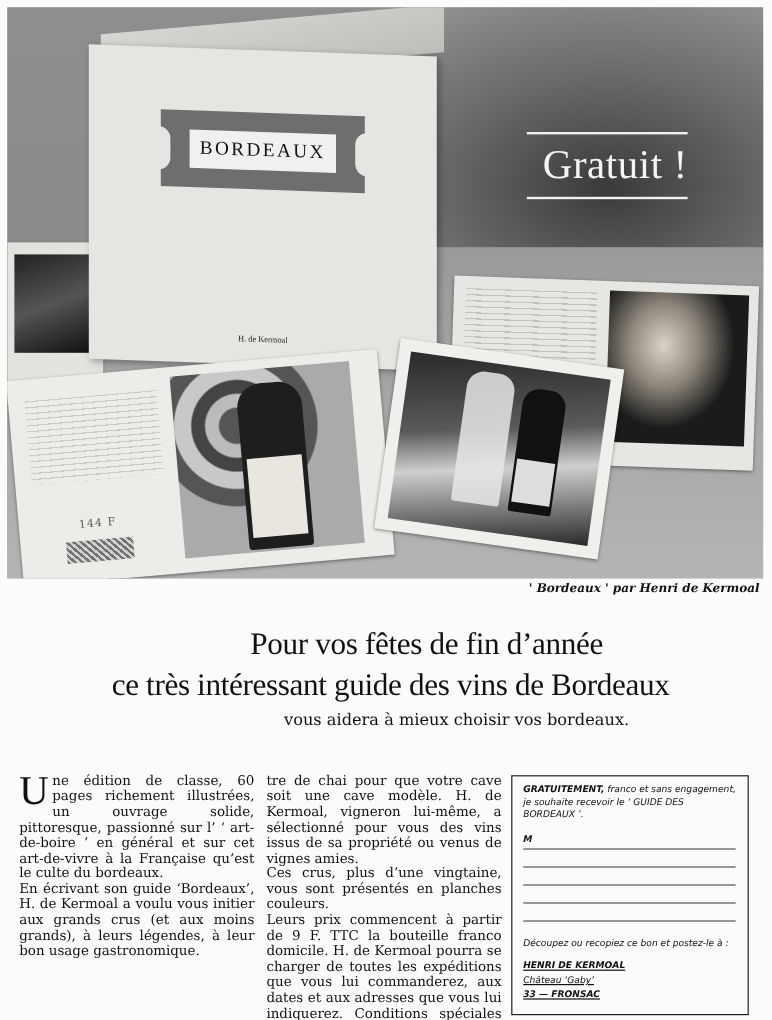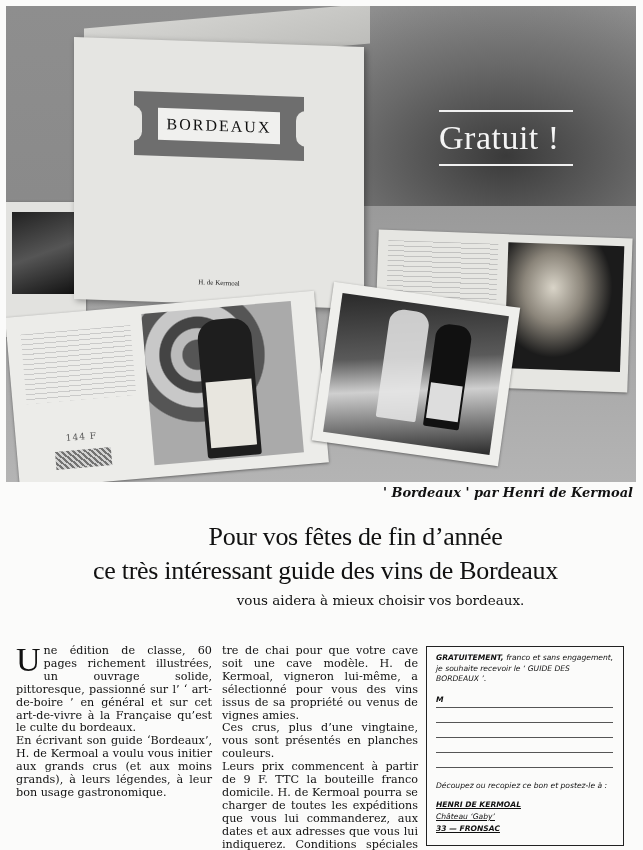--- a/index.html
+++ b/index.html
@@ -41,25 +41,25 @@
   .book-pages { position:absolute; left:78px; top:10px; width:286px; height:40px;
     background:linear-gradient(170deg,#d6d6d3 0%,#bdbdba 100%); transform:skewY(-5deg); }
   .book-frame { position:absolute; left:60px; top:52px; width:170px; height:64px; background:#6e6e6e; }
   .book-frame::before, .book-frame::after { content:""; position:absolute; top:14px; width:10px; height:36px; background:#e5e5e2; }
   .book-frame::before { left:-2px; border-radius:0 10px 10px 0; }
   .book-frame::after { right:-2px; border-radius:10px 0 0 10px; }
   .book-title-box { position:absolute; left:24px; top:16px; width:122px; height:32px; background:#f0f0ee; display:flex; align-items:center; justify-content:center;
     font-family:"Liberation Serif", serif; font-size:16px; letter-spacing:2px; color:#111; }
   .book-author { position:absolute; left:0; right:0; top:237px; text-align:center; font-family:"Liberation Serif", serif; font-size:7px; color:#222; }
 
-  .badge { position:absolute; left:433px; top:104px; width:134px; text-align:left; color:#f4f4f4; }
+  .badge { position:absolute; left:433px; top:104px; width:134px; text-align:right; color:#f4f4f4; }
   .badge .rule { height:2px; background:#f0f0f0; margin:0 0; }
   .badge .word { font-family:"Liberation Serif", serif; font-size:34px; line-height:52px; letter-spacing:0.5px; }
 
-  .caption { position:absolute; right:10px; top:485px; font-family:"DejaVu Serif", serif; font-style:italic; font-weight:bold; font-size:13px; color:#111; }
+  .caption { position:absolute; right:10px; top:485px; font-family:"DejaVu Serif", serif; font-style:italic; font-weight:bold; font-size:10px; color:#111; }
 
   
   .h1 { position:absolute; left:0; width:643px; text-align:center; font-family:"Liberation Serif", serif; font-weight:normal; color:#111; }
   .h1.l1 { top:522px; font-size:26px; letter-spacing:-0.3px; padding-left:68px; box-sizing:border-box; }
   .h1.l2 { top:556px; font-size:26px; letter-spacing:-0.3px; padding-left:8px; box-sizing:border-box; }
   .h1.l3 { top:592px; font-size:16px; letter-spacing:0px; padding-left:118px; box-sizing:border-box; font-family:"DejaVu Serif", serif; font-size:13.5px; }
 
   
   .col { position:absolute; top:645px; font-family:"DejaVu Serif", serif; font-size:11.2px; line-height:12.9px; color:#111; text-align:justify; }
   .col p { margin:0; }

